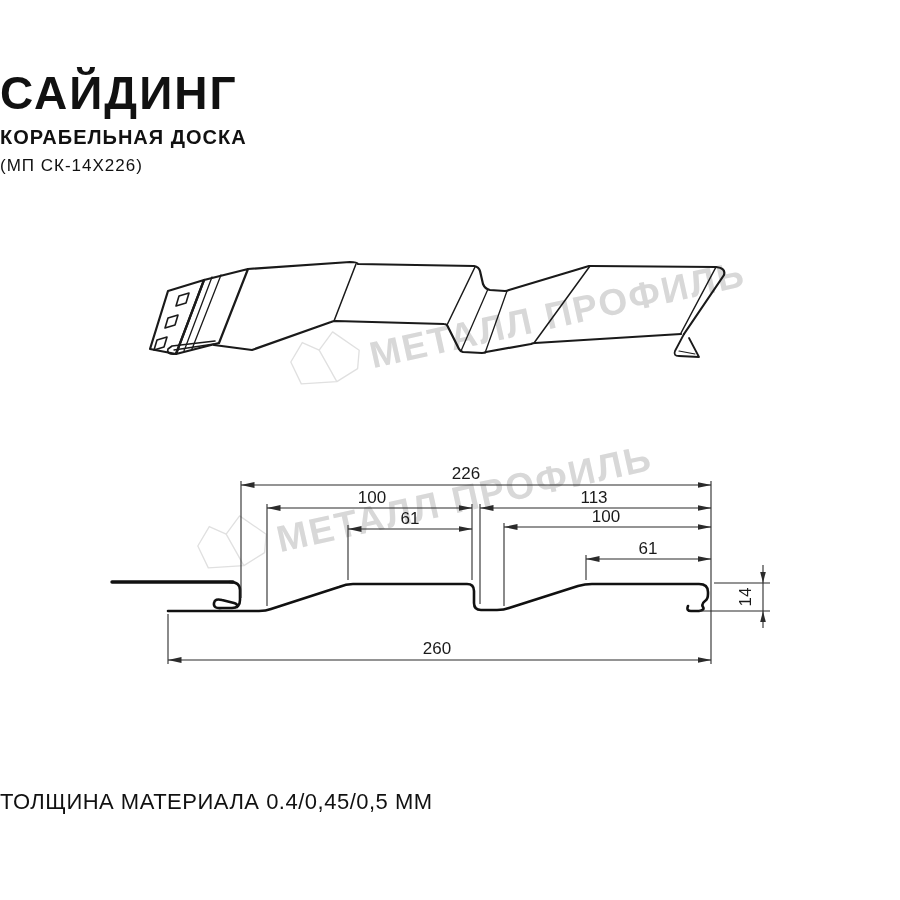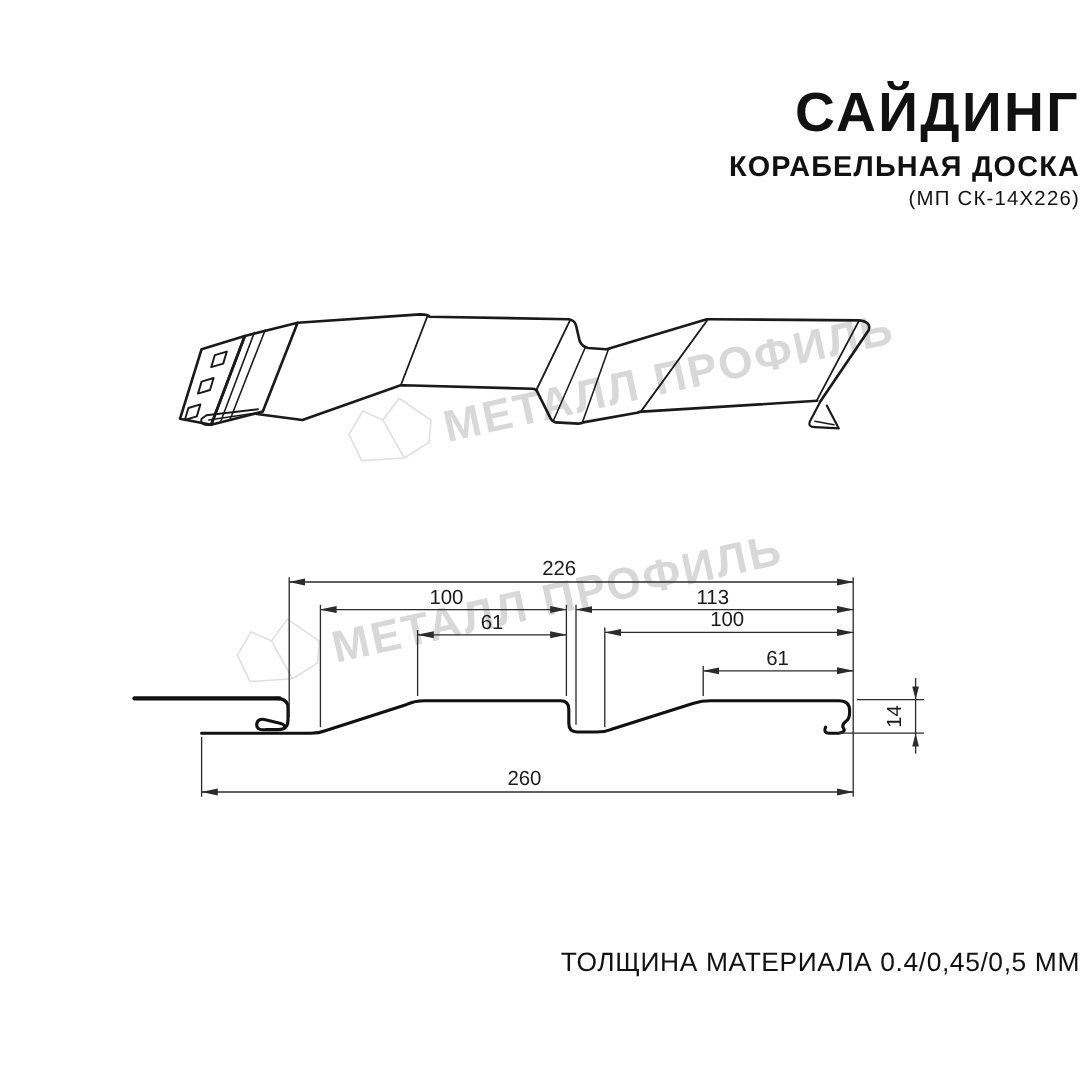--- a/index.html
+++ b/index.html
@@ -1,20 +1,20 @@
 <!DOCTYPE html>
 <html><head>
 <meta charset="utf-8">
 <style>
   html,body{margin:0;padding:0;background:#ffffff;}
   body{width:900px;height:900px;position:relative;overflow:hidden;
        font-family:"Liberation Sans",sans-serif;color:#111;}
-  .hdr{position:absolute;left:0;width:900px;text-align:right;white-space:nowrap;}
+  .hdr{position:absolute;left:0;width:900px;text-align:left;white-space:nowrap;}
   .title{top:66px;font-size:46px;font-weight:700;letter-spacing:2px;}
-  .subtitle{top:126px;font-size:24px;font-weight:700;letter-spacing:1px;}
+  .subtitle{top:126px;font-size:20px;font-weight:700;letter-spacing:1px;}
   .model{top:156px;font-size:17px;font-weight:400;letter-spacing:1px;}
   .footer{top:789px;font-size:22px;font-weight:400;letter-spacing:.5px;}
   svg{position:absolute;left:0;top:0;}
   .dimtxt{font-size:17px;fill:#1a1a1a;font-family:"Liberation Sans",sans-serif;}
   .wmtxt{font-size:37px;font-weight:700;letter-spacing:2px;fill:#d8d8d8;
          font-family:"Liberation Sans",sans-serif;}
 </style>
 </head>
 <body>
 

